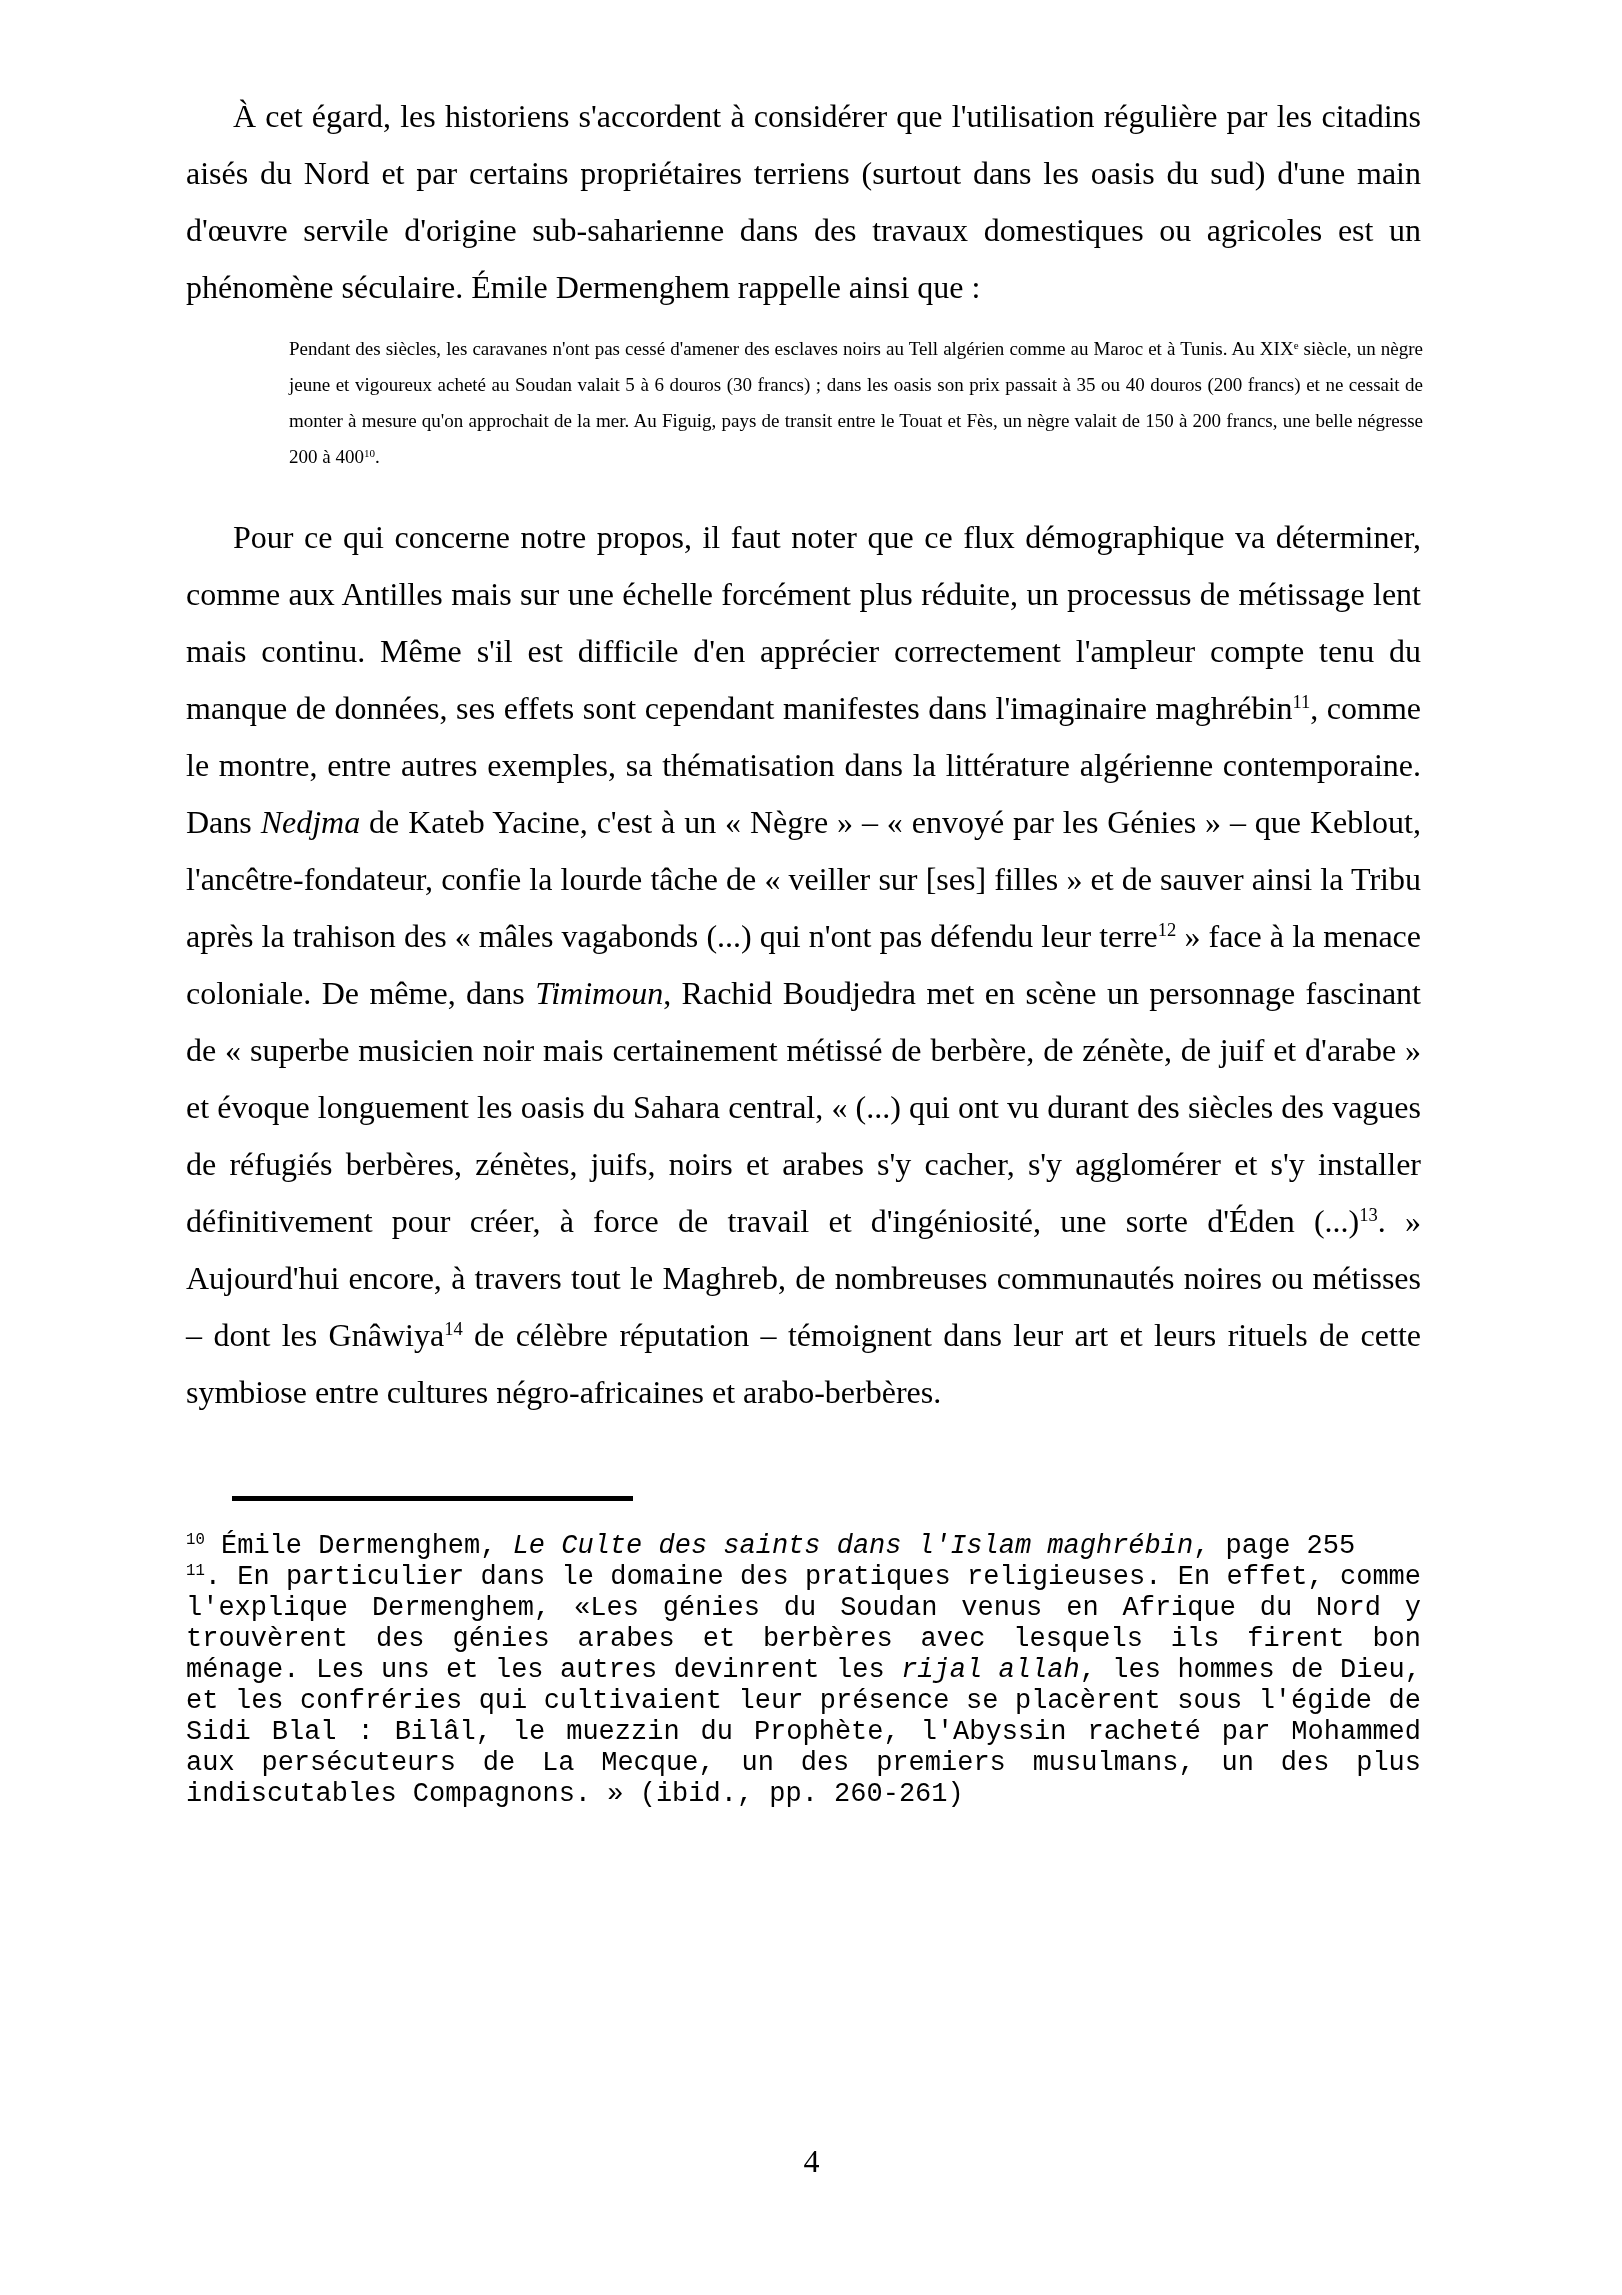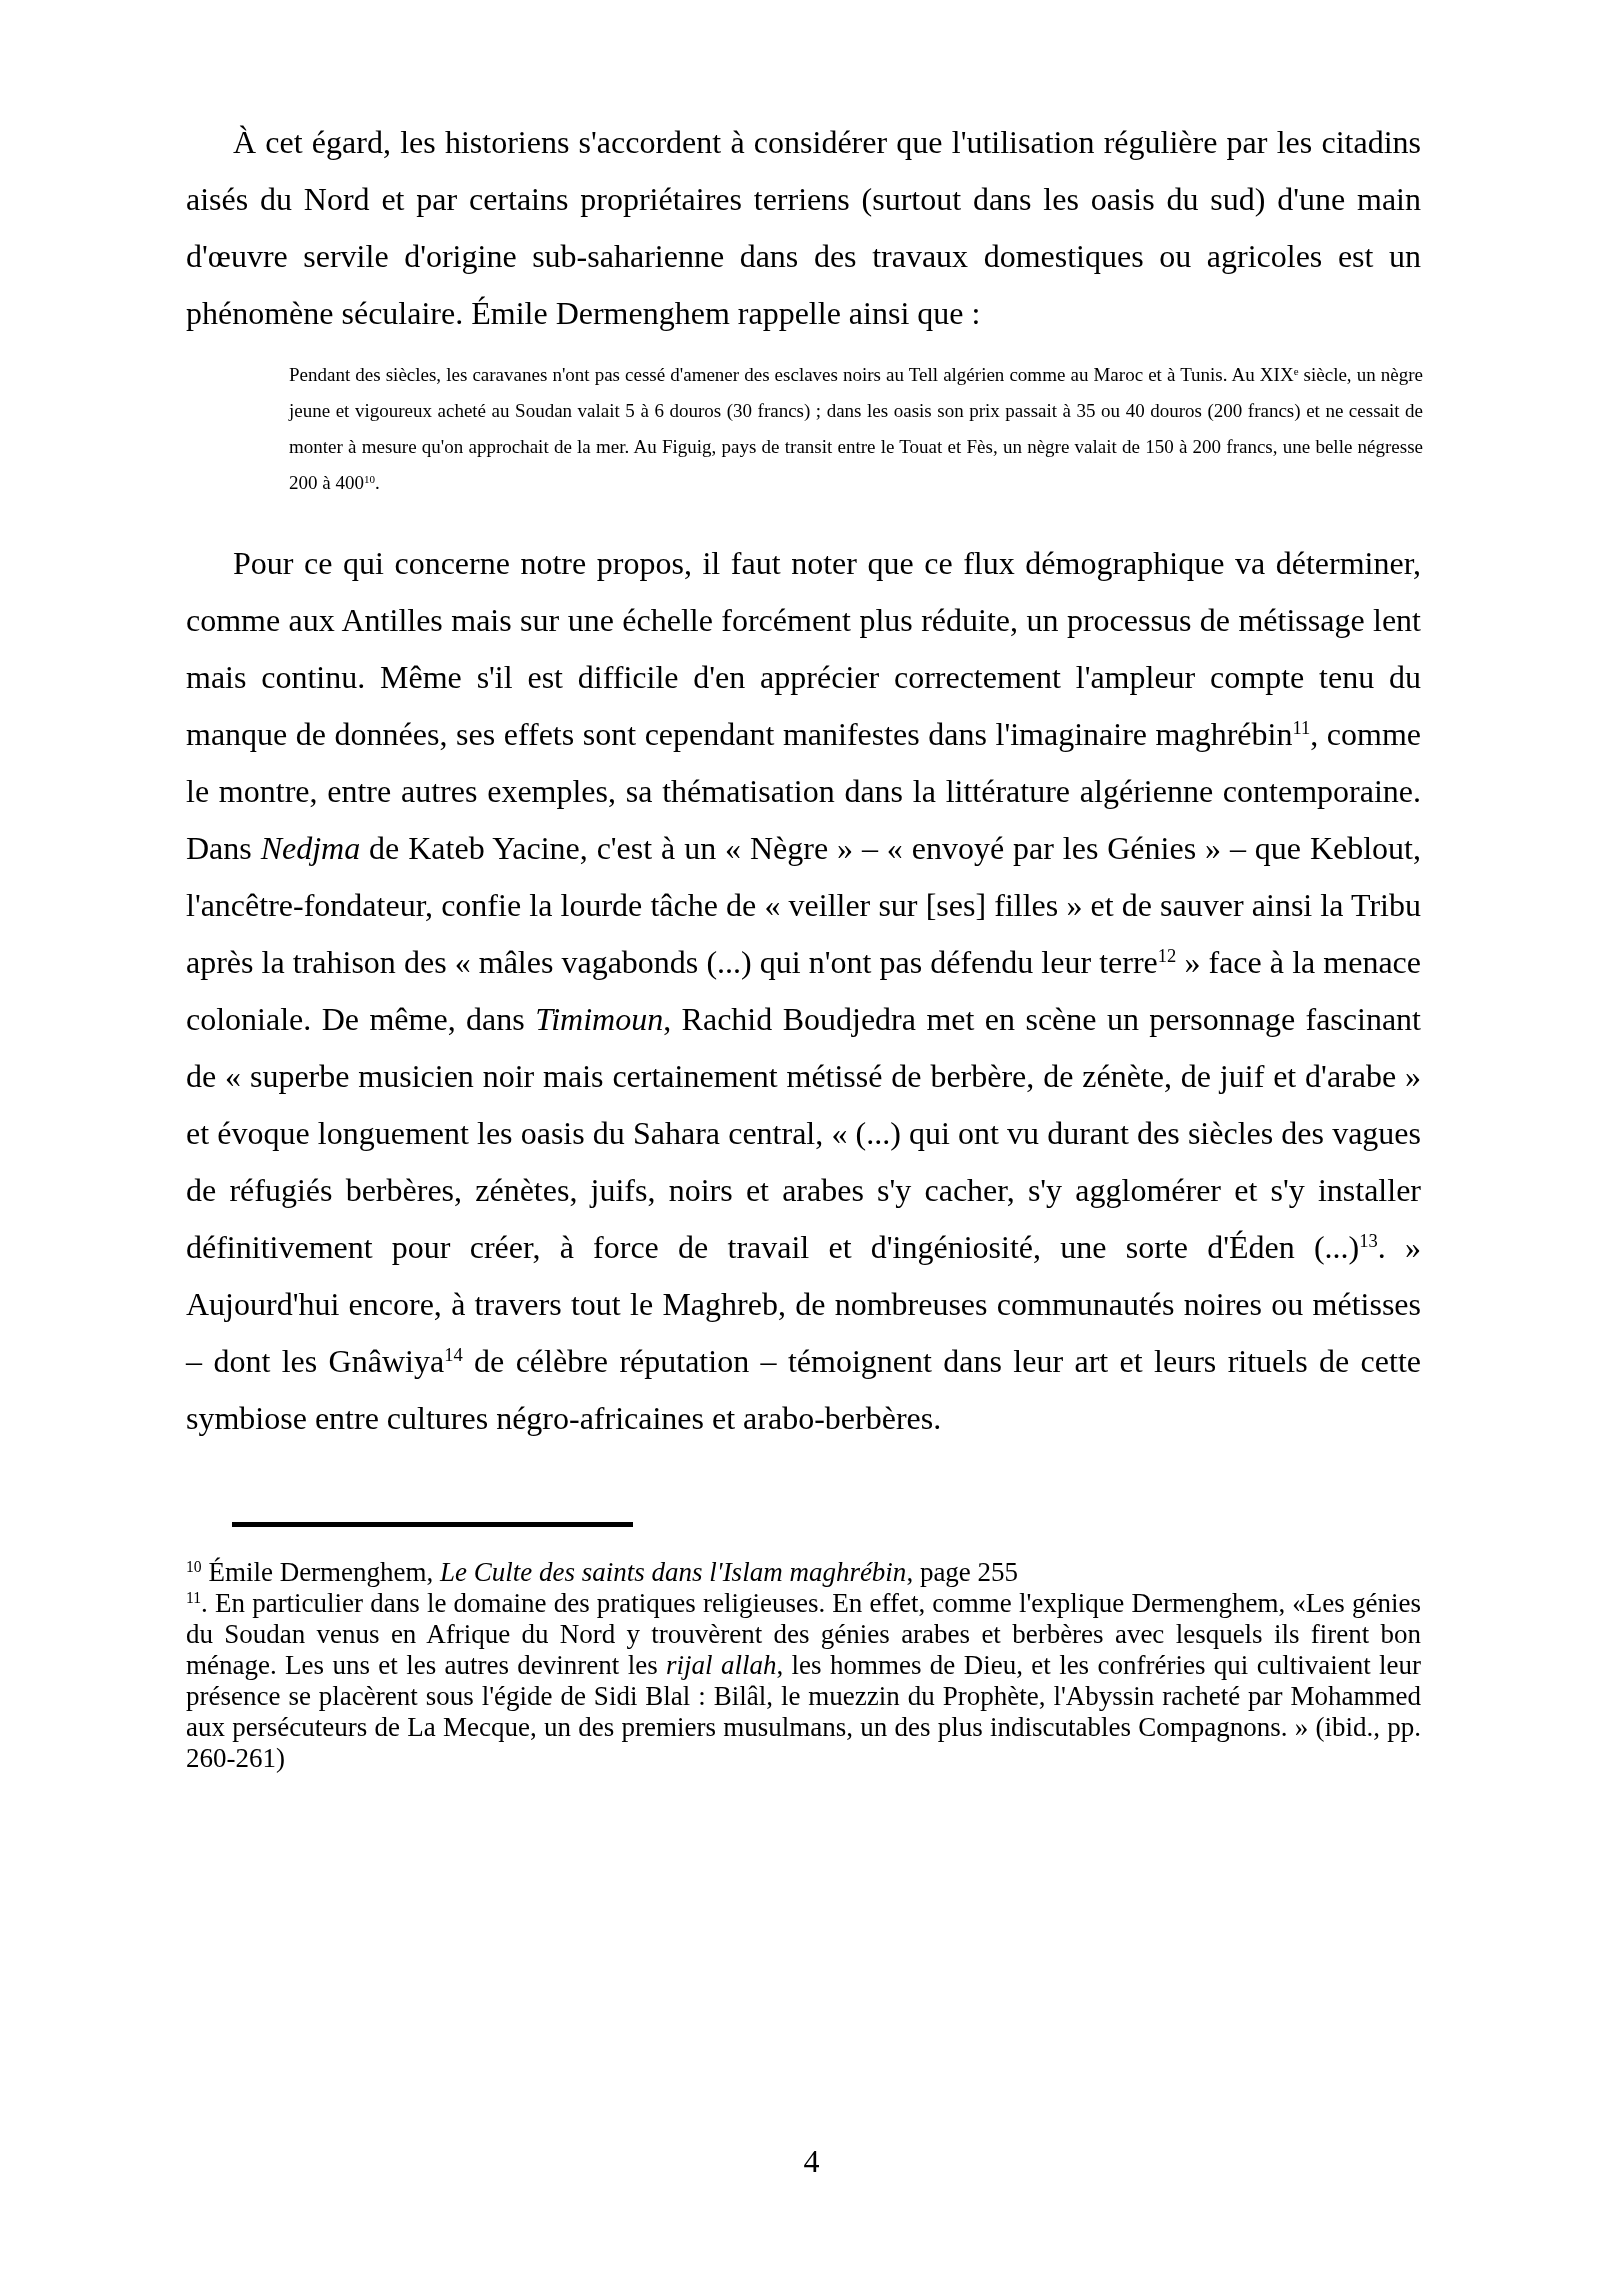--- a/index.html
+++ b/index.html
@@ -8,21 +8,21 @@
     background: #ffffff;
   }
   .page {
     position: relative;
     width: 1621px;
     height: 2295px;
     box-sizing: border-box;
     background: #ffffff;
     color: #000000;
     font-family: "Liberation Serif", "DejaVu Serif", serif;
-    padding: 114px 200px 0 186px;
+    padding: 88px 200px 0 186px;
     overflow: hidden;
   }
   .body-para {
     margin: 0;
     font-size: 32px;
     line-height: 57px;
     text-align: justify;
     text-indent: 47px;
   }
   .body-para.main {
@@ -39,20 +39,21 @@
     margin: 75px 0 0 46px;
     width: 401px;
     height: 4.9px;
     background: #000000;
   }
   .footnotes {
     margin-top: 30px;
     font-size: 27px;
     line-height: 31px;
     text-align: justify;
+    font-family: Liberation Mono, monospace;
   }
   .footnote {
     margin: 0;
   }
   sup {
     font-size: 58%;
     line-height: 0;
     vertical-align: baseline;
     position: relative;
     top: -0.55em;

